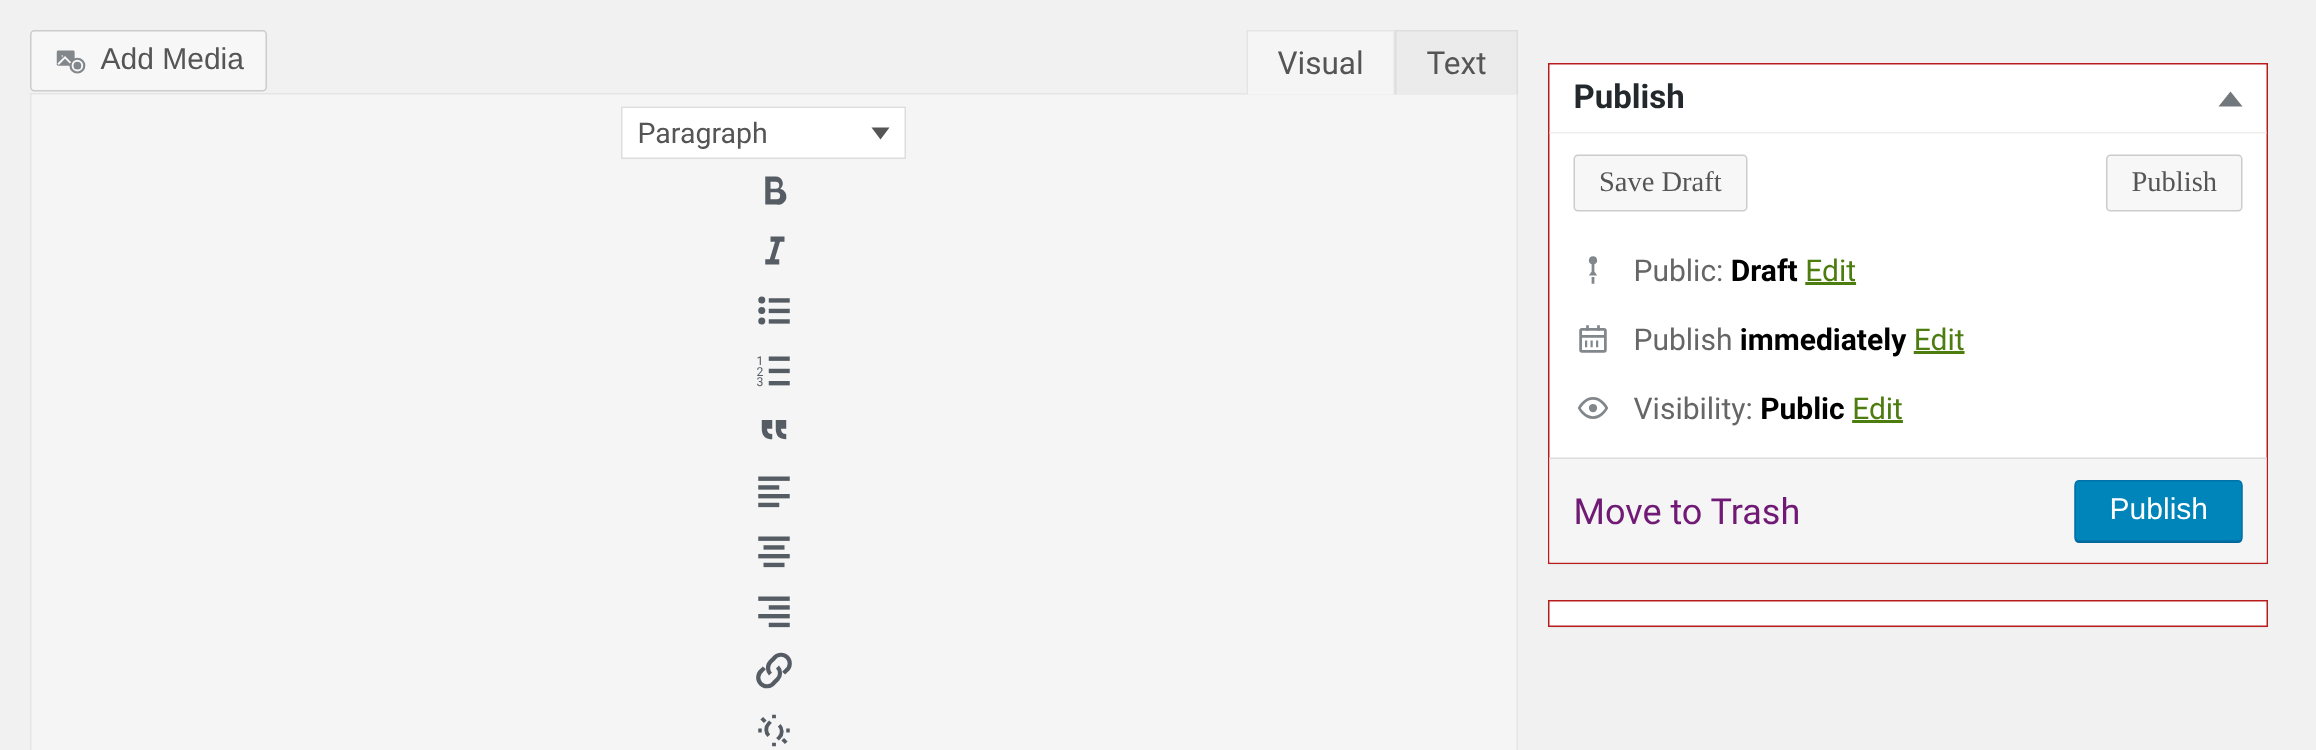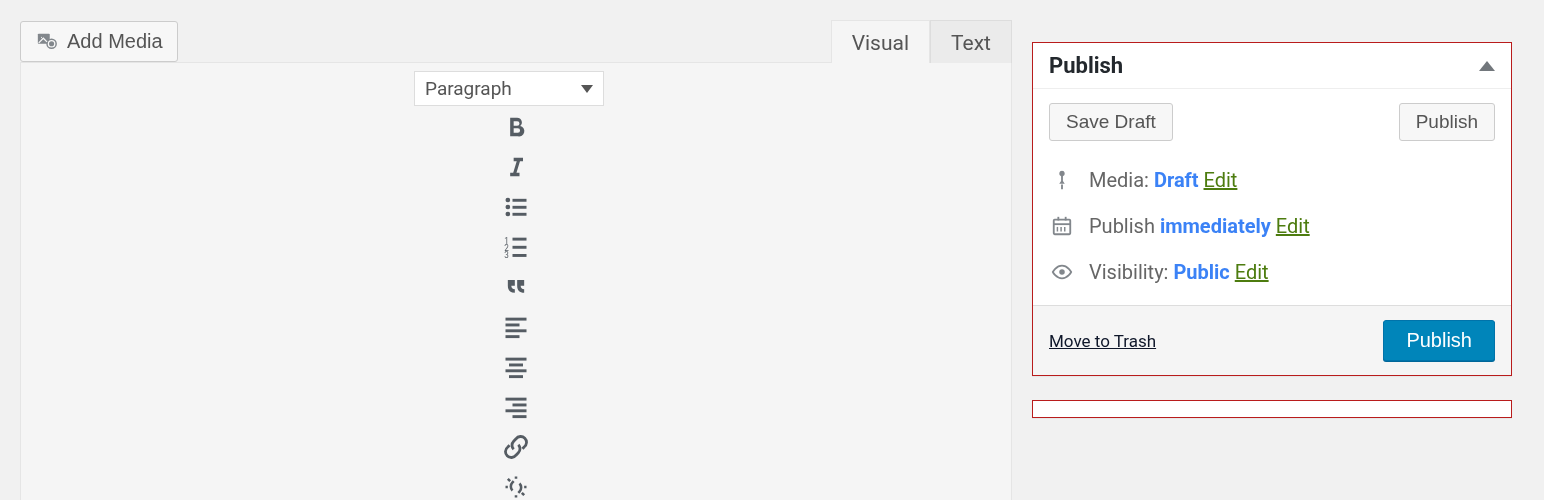--- a/index.html
+++ b/index.html
@@ -22,21 +22,21 @@
     }
     .side-col {
       width: 480px;
       padding-top: 22px;
     }
 
     
     .media-row {
       display: flex;
       justify-content: space-between;
-      align-items: center;
+      align-items: flex-start;
       margin-bottom: 0;
       gap: 34px;
     }
     .add-media {
       display: inline-flex;
       align-items: center;
       gap: 8px;
       background: #f7f7f7;
       border: 1px solid #ccc;
       border-radius: 3px;
@@ -141,49 +141,49 @@
     }
     .button {
       display: inline-block;
       background: #f7f7f7;
       border: 1px solid #ccc;
       border-radius: 3px;
       padding: 7px 16px;
       font-size: 19px;
       color: #555;
       cursor: pointer;
+      font-family: Liberation Serif, serif;
     }
     .misc-row {
       display: flex;
       align-items: center;
       gap: 14px;
       padding: 11px 0;
       font-size: 20px;
       color: #666;
     }
     .misc-row .iconslot { width: 26px; display: inline-flex; align-items: center; justify-content: center; color: #82878c; }
     .misc-row .iconslot svg { width: 22px; height: 22px; display:block; }
-    .misc-row strong { color: #3b82f6; font-weight: 700; }
+    .misc-row strong { color: #000000; font-weight: 700; }
     .edit-link {
       color: #4d7c0f;
       text-decoration: underline;
       cursor: pointer;
     }
     .postbox-footer {
       display: flex;
       justify-content: space-between;
       align-items: center;
       padding: 14px 16px;
       background: #f5f5f5;
       border-top: 1px solid #ddd;
     }
     .trash-link {
-      color: #0f172a;
-      text-decoration: underline;
-      font-size: 17px;
+      color: #701a75;
+      font-size: 24px;
       cursor: pointer;
     }
     .button-primary {
       background: #0085ba;
       border: 1px solid #0073aa;
       border-radius: 3px;
       color: #fff;
       font-size: 20px;
       padding: 8px 22px;
       cursor: pointer;
@@ -362,21 +362,21 @@
           </button>
         </div>
 
         <div class="misc-row">
           <span class="iconslot">
             <svg viewBox="0 0 24 24">
                 <path fill="currentColor" d="M12 2a3 3 0 0 0-1 5.83V13l-2 3h6l-2-3V7.83A3 3 0 0 0 12 2zM11 17h2v5h-2z"></path>
               </svg>
           </span>
           <span>
-            <span>Media:</span>
+            <span>Public:</span>
             <strong>Draft</strong>
             <a class="edit-link">Edit</a>
           </span>
         </div>
 
         <div class="misc-row">
           <span class="iconslot">
             <svg viewBox="0 0 24 24">
                 <rect x="3" y="5" width="18" height="16" rx="1" fill="none" stroke="currentColor" stroke-width="2"></rect>
                 <line x1="3" y1="10" x2="21" y2="10" stroke="currentColor" stroke-width="2"></line>

